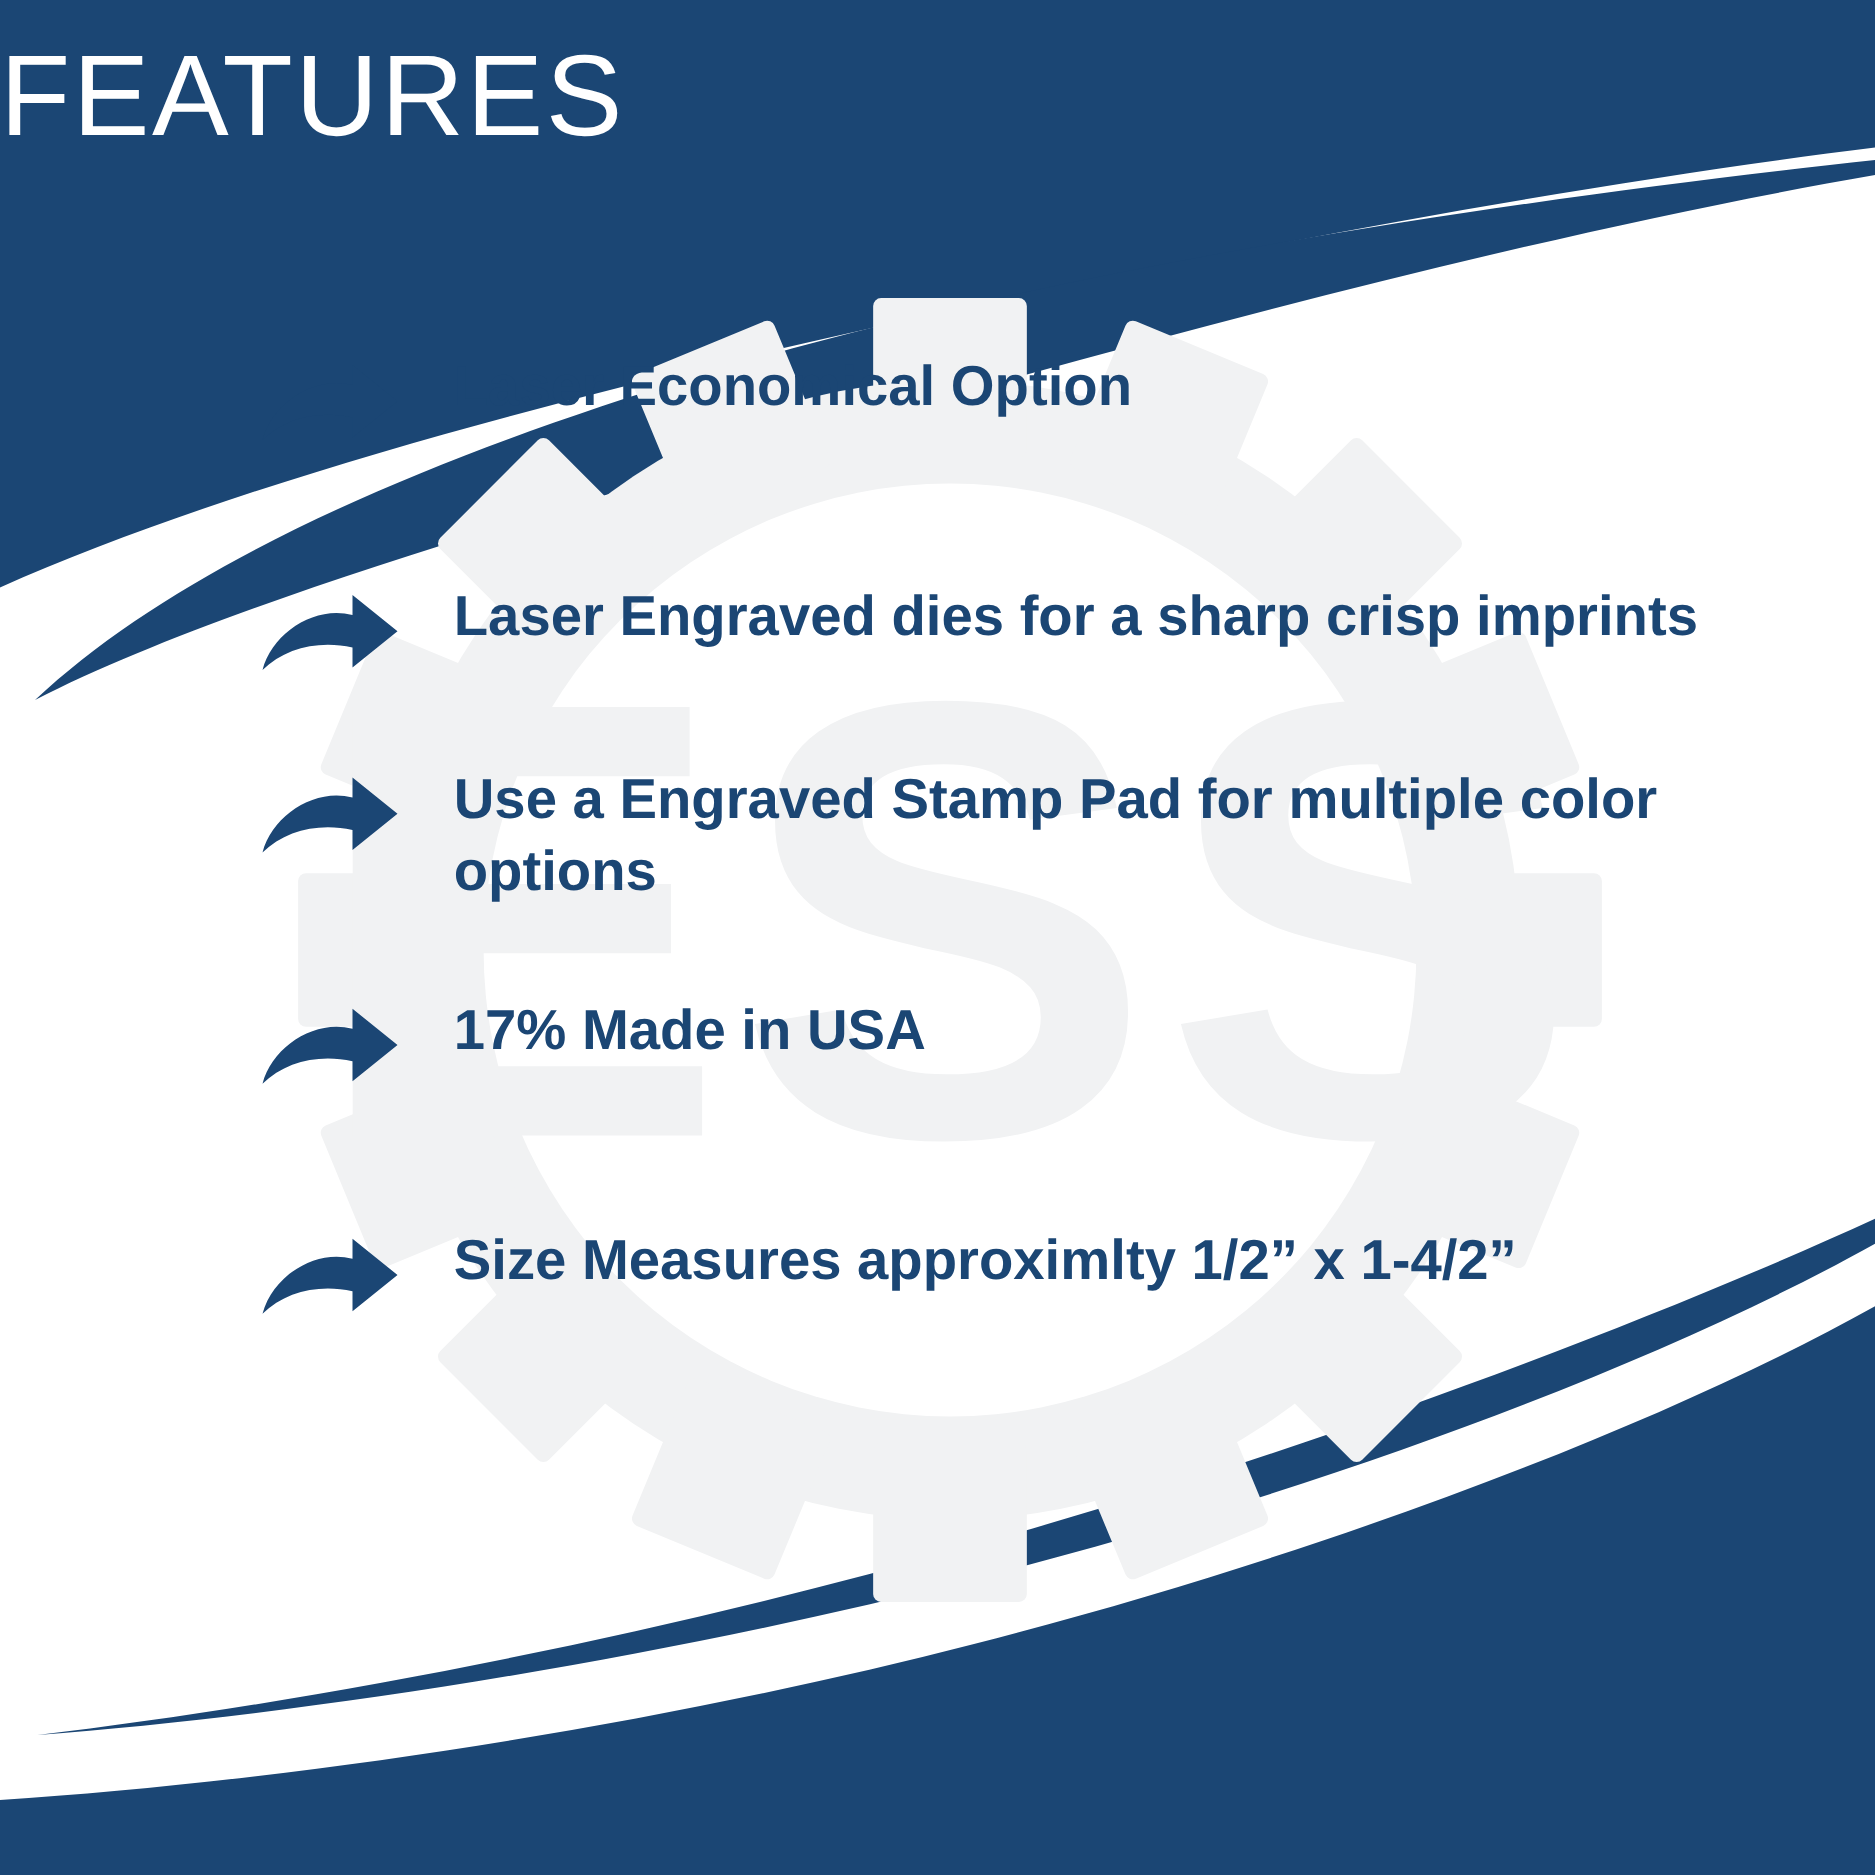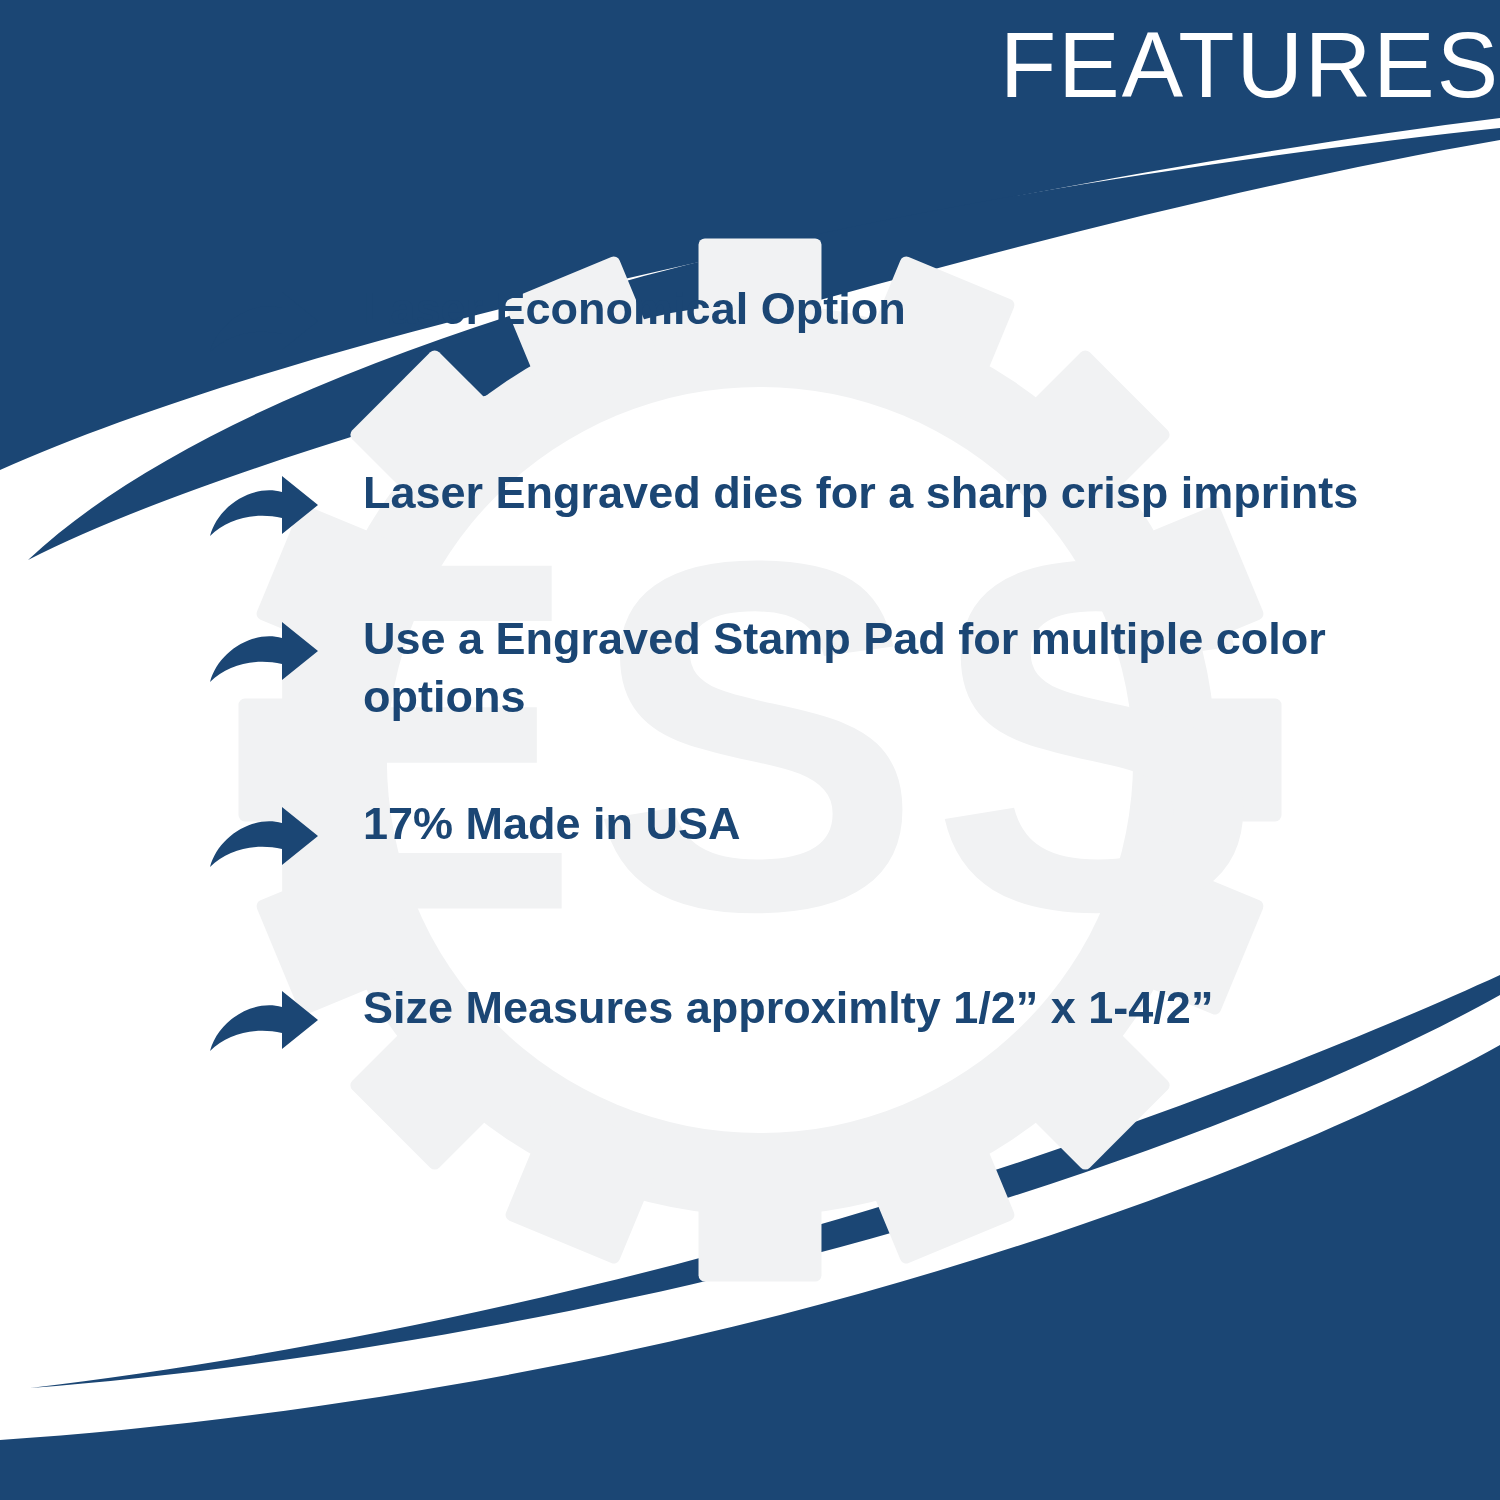--- a/index.html
+++ b/index.html
@@ -32,27 +32,27 @@
     left: 230px;
     width: 1060px;
     height: 1060px;
     z-index: 1;
     pointer-events: none;
   }
 
   
   #title-bar {
     position: absolute;
-    top: 0; left: 0;
+    top: 12px; left: 0;
     width: 1500px;
     height: 130px;
     z-index: 3;
     display: flex;
     align-items: center;
-    justify-content: flex-end;
+    justify-content: flex-start;
   }
   #page-title {
     color: #ffffff;
     font-size: 92px;
     font-weight: 400;
     letter-spacing: 2px;
     line-height: 1;
     font-family: "Liberation Sans", sans-serif;
     white-space: nowrap;
   }

